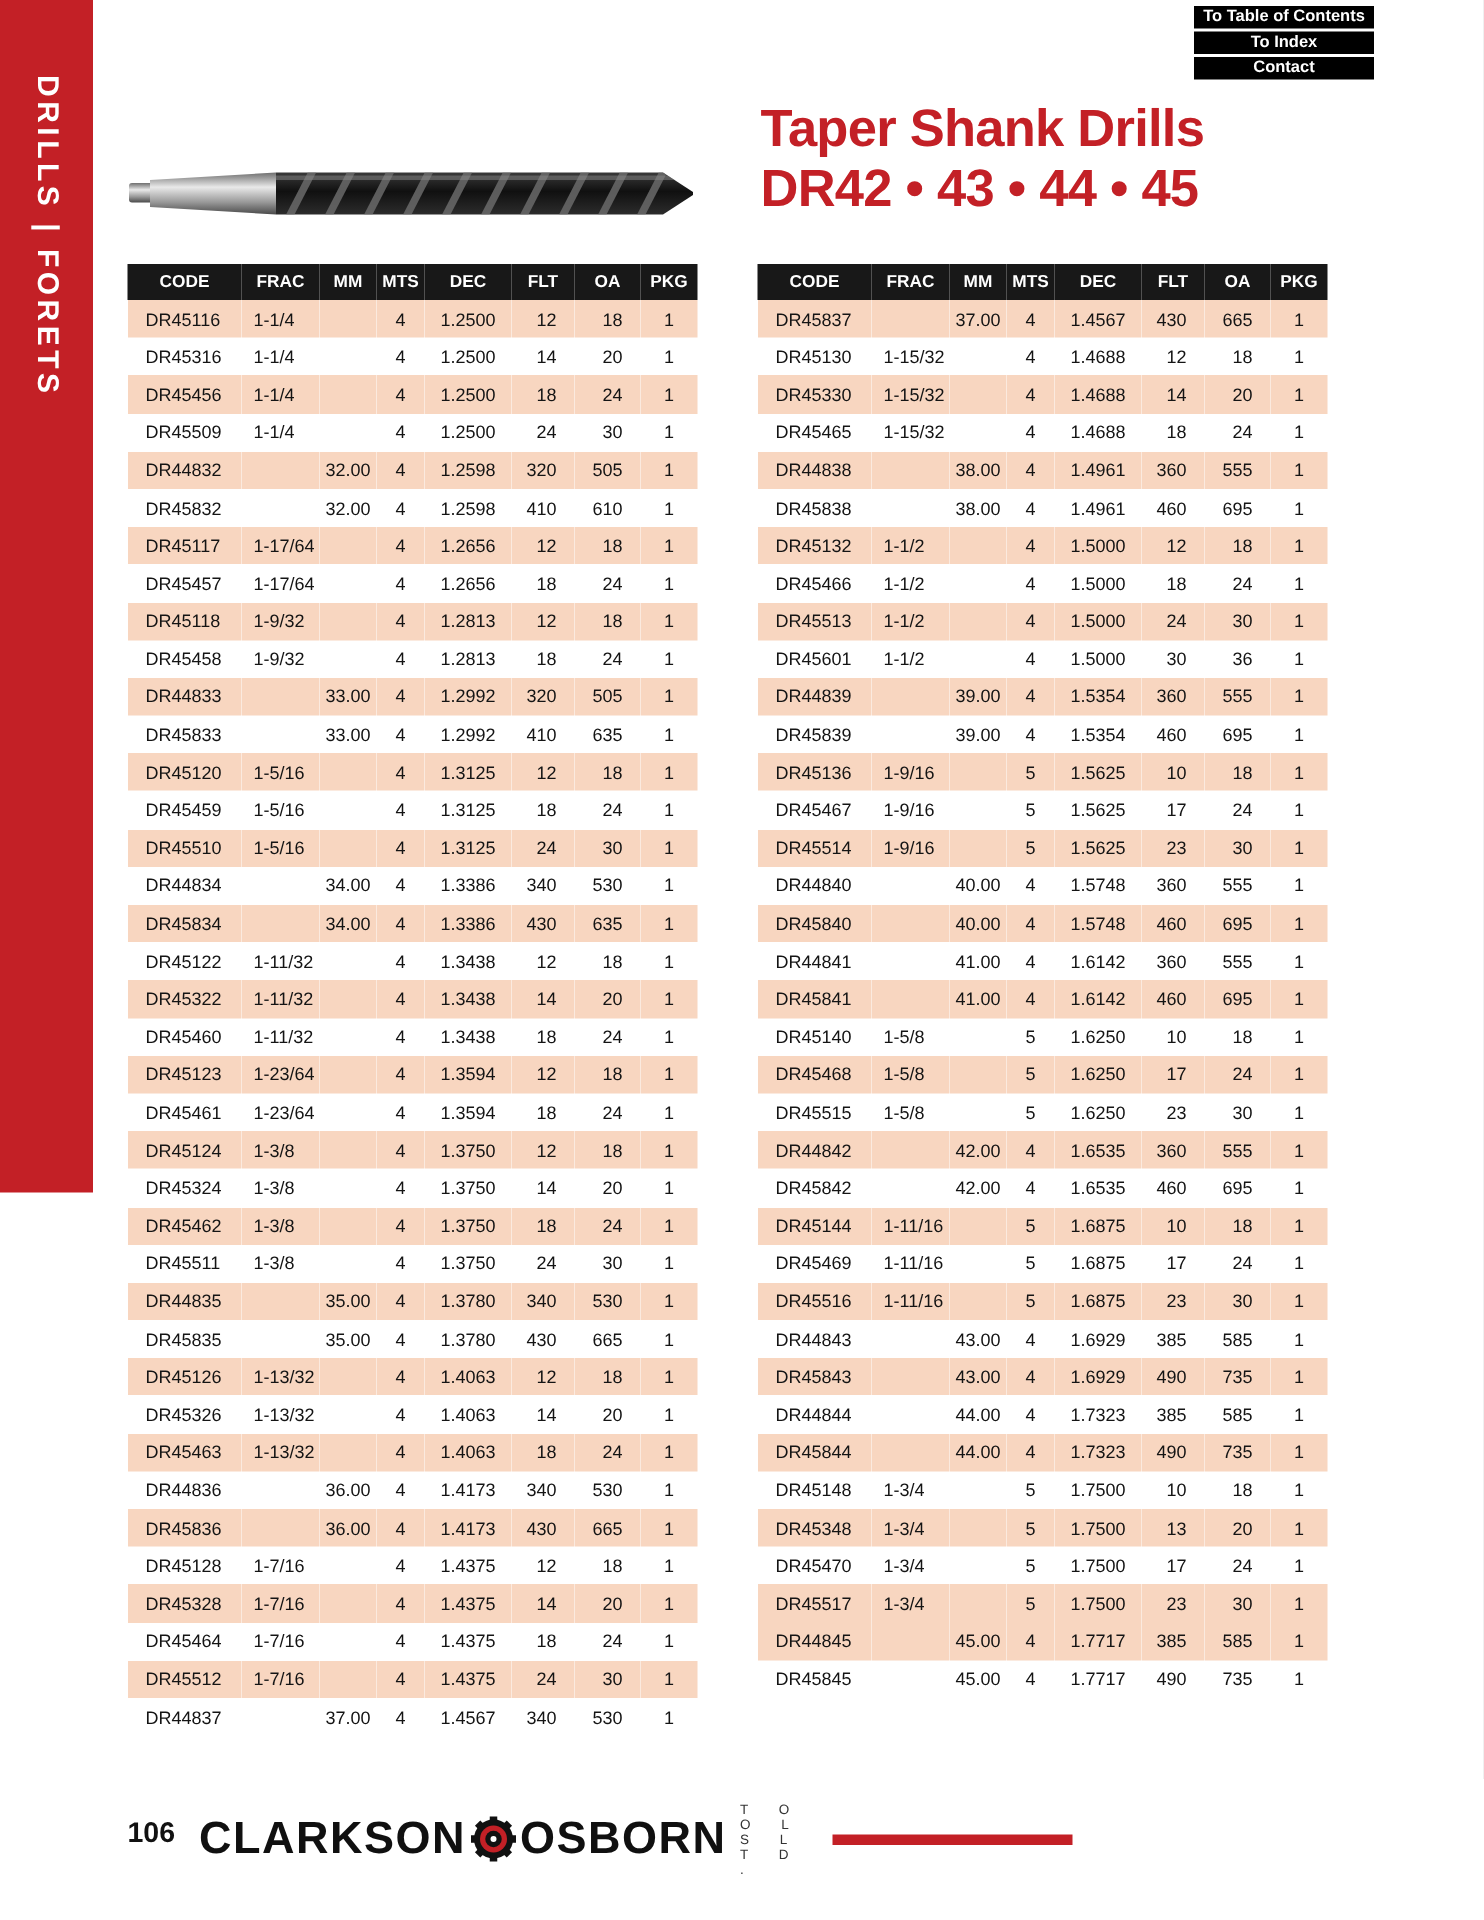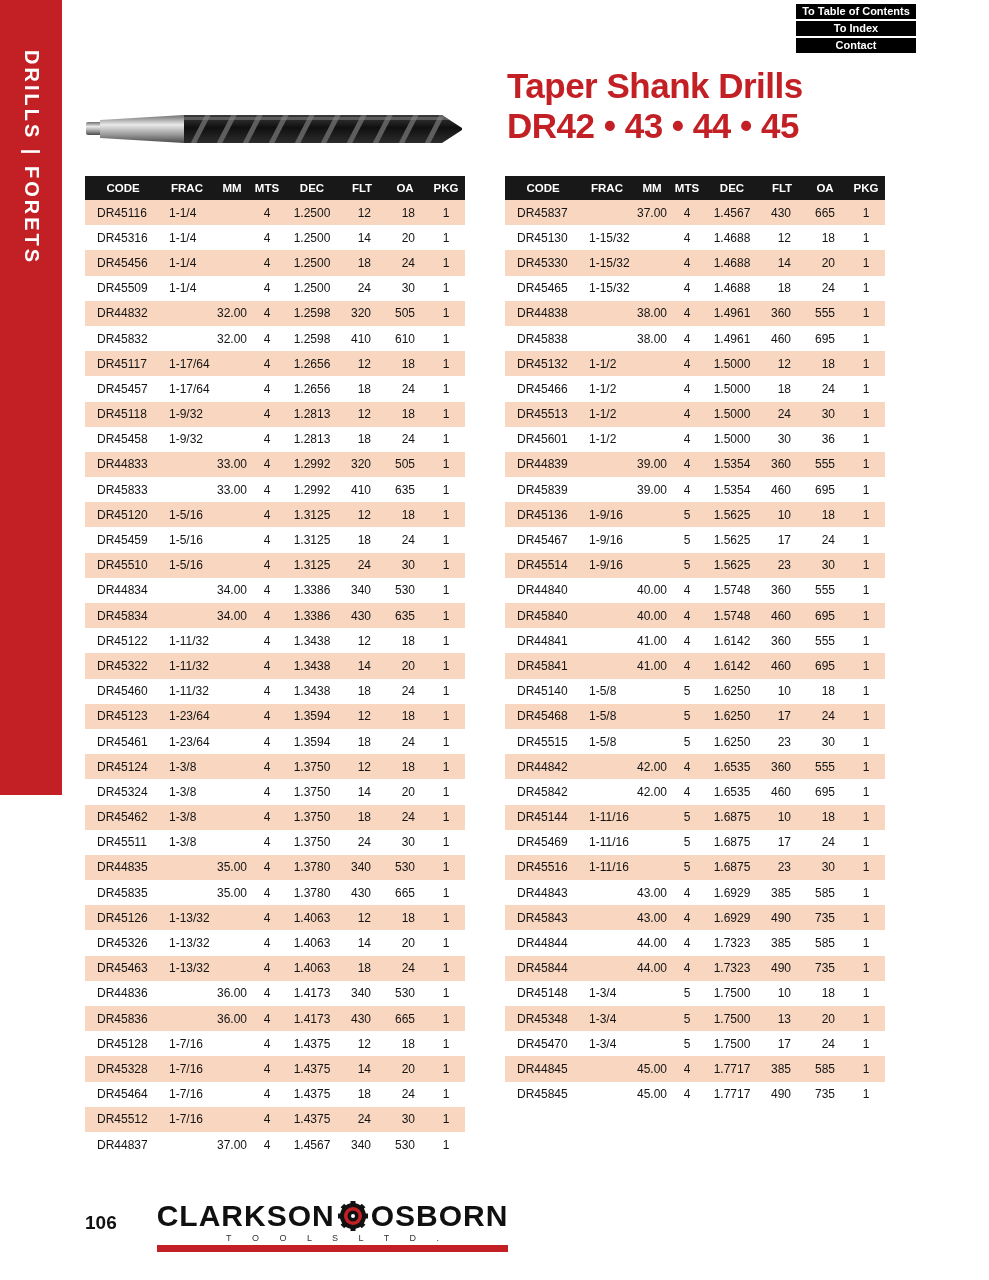--- a/index.html
+++ b/index.html
@@ -40,21 +40,21 @@
   td.c2 { text-align:right; padding-right:4px; }
   td.c3 { text-align:center; }
   td.c4 { text-align:center; }
   td.c5 { text-align:right; padding-right:12px; }
   td.c6 { text-align:right; padding-right:12px; }
   td.c7 { text-align:center; }
 
   
   .footer { position:absolute; left:85px; top:1200px; display:flex; align-items:flex-start; }
   .page-number { font-size:19px; font-weight:bold; color:#111; margin-top:12px; }
-  .brand { margin-left:40px; display:flex; flex-direction:column; align-items:center; }
+  .brand { margin-left:16px; display:flex; flex-direction:row; align-items:center; }
   .brand-main { display:flex; align-items:center; }
   .brand-word { font-size:30px; font-weight:bold; letter-spacing:1px; color:#101010; line-height:32px; }
   .gear { margin:0 2px; display:flex; align-items:center; }
   .brand-sub { font-size:9px; letter-spacing:9px; color:#333; margin-top:1px; padding-left:9px; }
   .brand-rule { width:100%; height:7px; background:var(--accent); margin-top:2px; }
 </style>
 </head>
 <body>
 
 <div class="page">
@@ -860,20 +860,30 @@
             <td class="c7">1</td>
           </tr>
           <tr>
             <td class="c0">DR45470</td>
             <td class="c1">1-3/4</td>
             <td class="c2"></td>
             <td class="c3">5</td>
             <td class="c4">1.7500</td>
             <td class="c5">17</td>
             <td class="c6">24</td>
+            <td class="c7">1</td>
+          </tr>
+          <tr class="alt">
+            <td class="c0">DR45517</td>
+            <td class="c1">1-3/4</td>
+            <td class="c2"></td>
+            <td class="c3">5</td>
+            <td class="c4">1.7500</td>
+            <td class="c5">23</td>
+            <td class="c6">30</td>
             <td class="c7">1</td>
           </tr>
           <tr class="alt">
             <td class="c0">DR44845</td>
             <td class="c1"></td>
             <td class="c2">45.00</td>
             <td class="c3">4</td>
             <td class="c4">1.7717</td>
             <td class="c5">385</td>
             <td class="c6">585</td>

